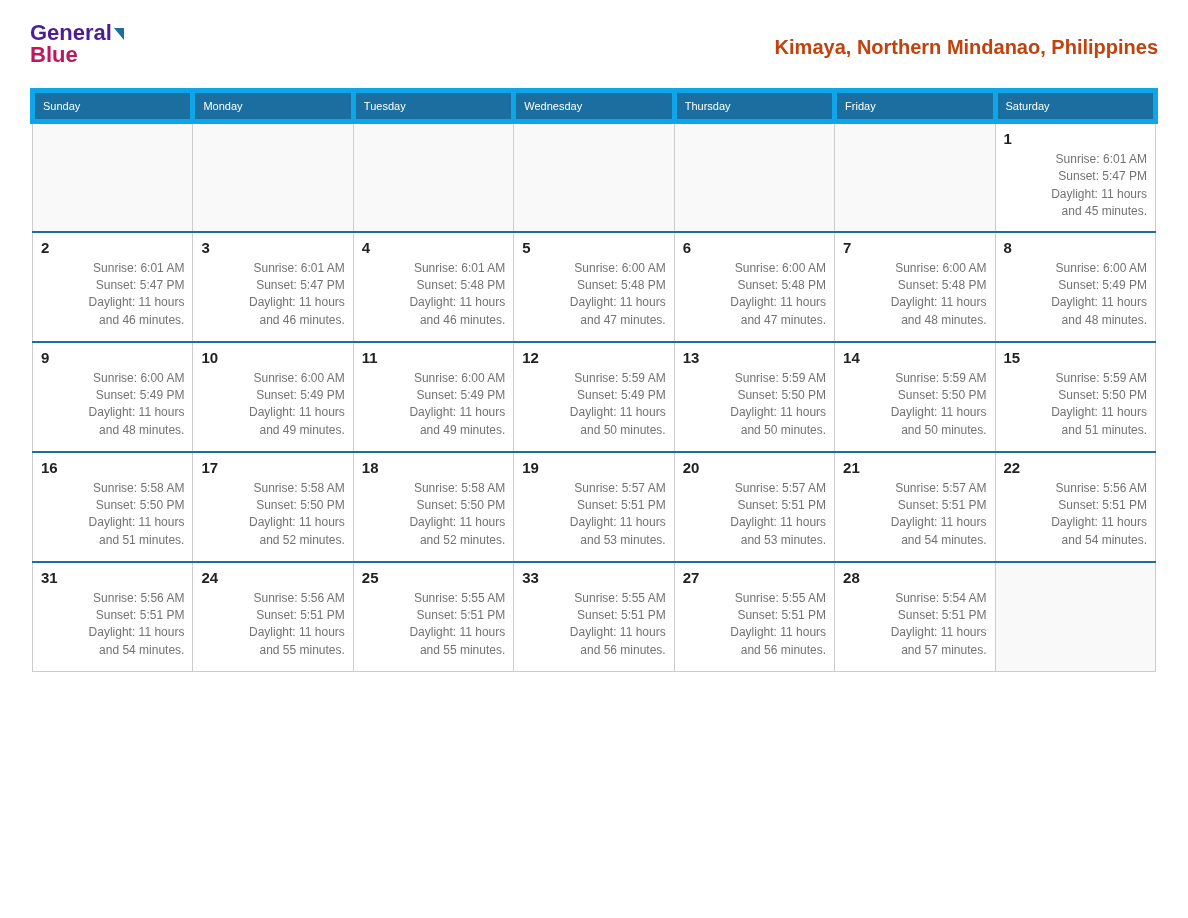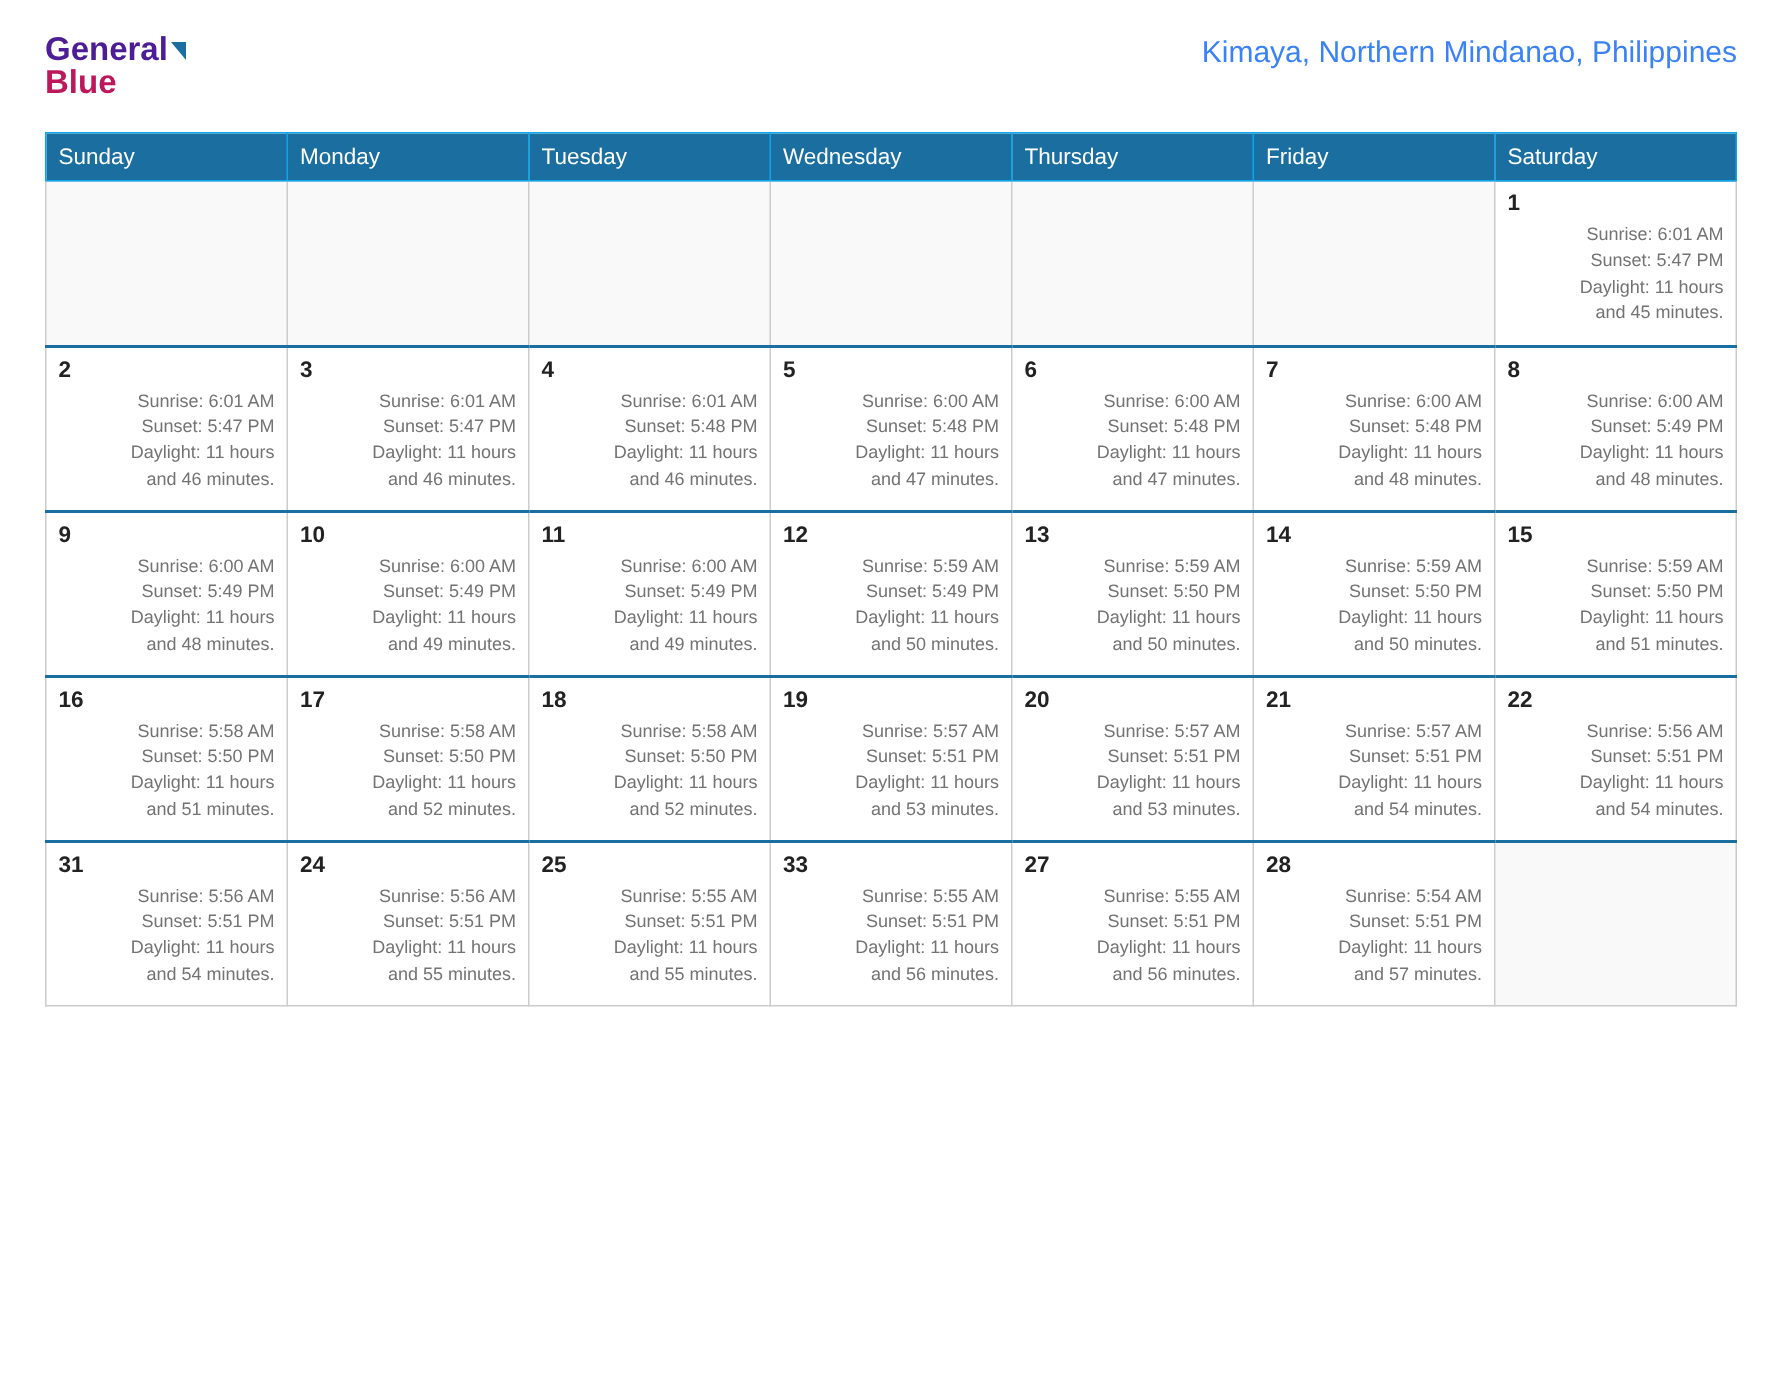--- a/index.html
+++ b/index.html
@@ -45,36 +45,36 @@
     .title-block {
       text-align: right;
     }
     .title-block h1 {
       font-size: 48px;
       font-weight: bold;
       color: #222;
     }
     .title-block h2 {
       font-size: 20px;
-      font-weight: normal;
-      color: #3b82f6;
-      margin-top: 4px;
+      font-weight: bold;
+      color: #c2410c;
+      margin-top: 16px;
     }
     .calendar {
       width: 100%;
       border-collapse: collapse;
     }
     .calendar th {
       background: #1a6fa0;
       color: #fff;
       padding: 7px 8px;
       text-align: left;
-      font-size: 15px;
+      font-size: 11px;
       font-weight: normal;
-      border: 1px solid #0ea5e9;
+      border: 5px solid #0ea5e9;
     }
     .calendar td {
       vertical-align: top;
       border: 1px solid #ccc;
       padding: 6px 8px;
       width: 14.28%;
       height: 110px;
       font-size: 12.5px;
       color: #333;
     }

